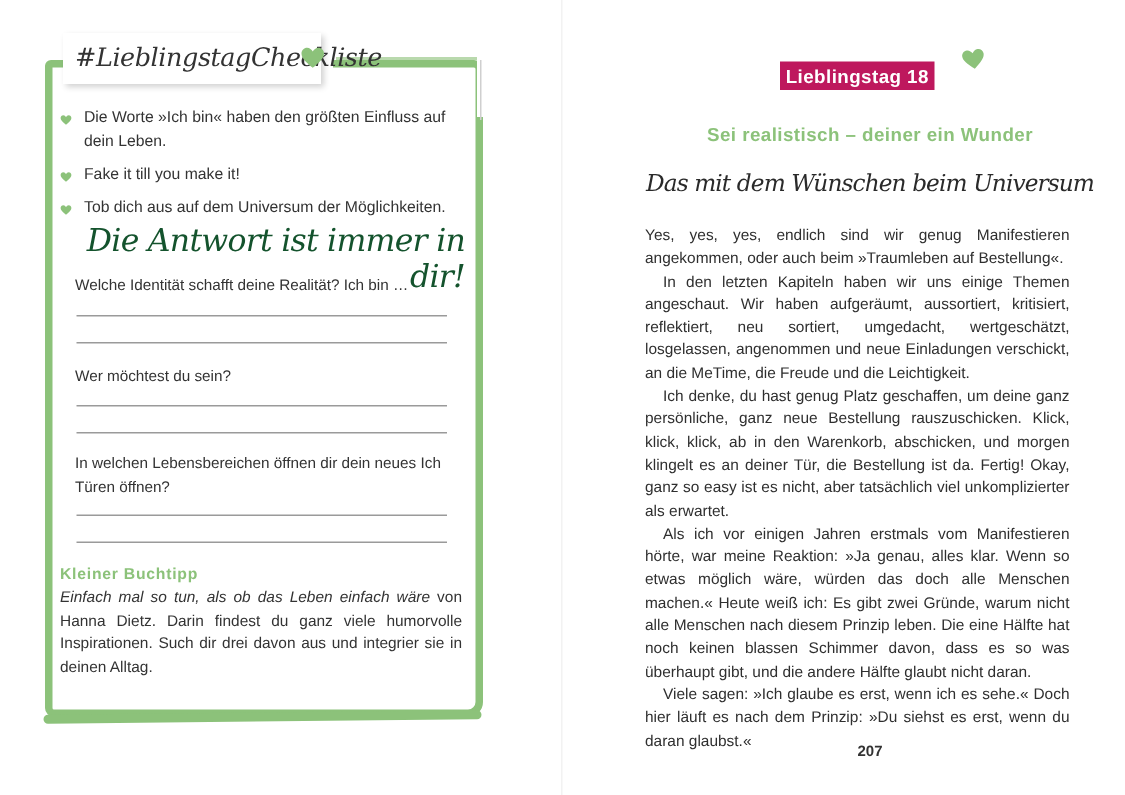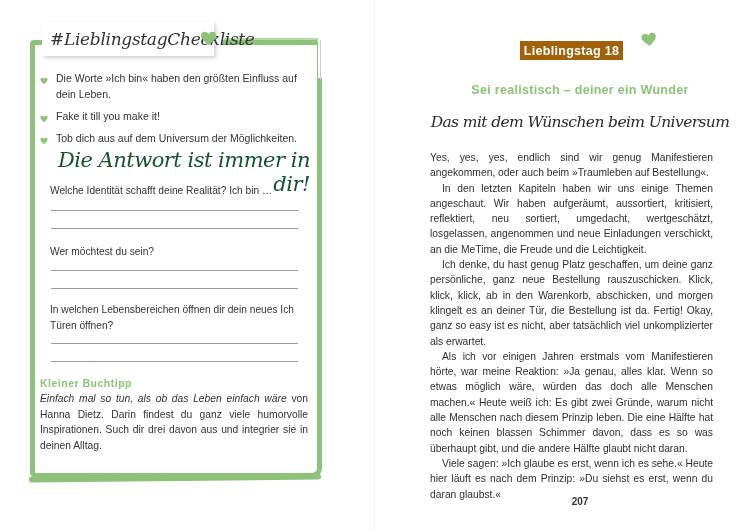--- a/index.html
+++ b/index.html
@@ -58,21 +58,21 @@
   }
   .question { position:absolute; left:50px; width:255px; font-size:10.2px; line-height:16px; color:#333; }
   .line { position:absolute; left:51px; width:247px; height:1px; background:#9a9a9a; }
 
   .tip-title { position:absolute; left:40px; top:377px; font-size:10.5px; font-weight:bold; color:#8cc27a; letter-spacing:0.5px; }
   .tip-text { position:absolute; left:40px; top:391px; width:268px; font-size:10.3px; line-height:15.5px; text-align:justify; color:#333; }
   .tip-text em { font-style:italic; }
 
   
   .day-badge {
-    position:absolute; left:520px; top:41px; width:103px; height:19px; background:#a16207;
+    position:absolute; left:520px; top:41px; width:103px; height:19px; background:#be185d;
     color:#fff; font-size:12.5px; font-weight:bold; display:flex; align-items:center; justify-content:center;
     letter-spacing:0.3px;
   }
   .subtitle { position:absolute; left:420px; top:83px; width:320px; text-align:center; font-size:12.5px; font-weight:bold; color:#8cc27a; letter-spacing:0.3px; }
   .script-heading { position:absolute; left:420px; top:113px; width:320px; text-align:center; font-family:"DejaVu Serif", serif; font-style:italic; font-size:15.5px; color:#2a2a2a; letter-spacing:-0.6px; }
 
   .body-text { position:absolute; left:430px; top:150px; width:283px; font-size:10.3px; line-height:15.3px; color:#2f2f2f; }
   .body-text p { margin:0; text-align:justify; }
   .body-text p.indent { text-indent:12px; }
 
@@ -148,16 +148,16 @@
 </div>
 
 <div class="subtitle">Sei realistisch – deiner ein Wunder</div>
 <div class="script-heading">Das mit dem Wünschen beim Universum</div>
 
 <div class="body-text">
   <p>Yes, yes, yes, endlich sind wir genug Manifestieren angekommen, oder auch beim »Traumleben auf Bestellung«.</p>
   <p class="indent">In den letzten Kapiteln haben wir uns einige Themen angeschaut. Wir haben aufgeräumt, aussortiert, kritisiert, reflektiert, neu sortiert, umgedacht, wertgeschätzt, losgelassen, angenommen und neue Einladungen verschickt, an die MeTime, die Freude und die Leichtigkeit.</p>
   <p class="indent">Ich denke, du hast genug Platz geschaffen, um deine ganz persönliche, ganz neue Bestellung rauszuschicken. Klick, klick, klick, ab in den Warenkorb, abschicken, und morgen klingelt es an deiner Tür, die Bestellung ist da. Fertig! Okay, ganz so easy ist es nicht, aber tatsächlich viel unkomplizierter als erwartet.</p>
   <p class="indent">Als ich vor einigen Jahren erstmals vom Manifestieren hörte, war meine Reaktion: »Ja genau, alles klar. Wenn so etwas möglich wäre, würden das doch alle Menschen machen.« Heute weiß ich: Es gibt zwei Gründe, warum nicht alle Menschen nach diesem Prinzip leben. Die eine Hälfte hat noch keinen blassen Schimmer davon, dass es so was überhaupt gibt, und die andere Hälfte glaubt nicht daran.</p>
-  <p class="indent">Viele sagen: »Ich glaube es erst, wenn ich es sehe.« Heute hier läuft es nach dem Prinzip: »Du siehst es erst, wenn du daran glaubst.«</p>
+  <p class="indent">Viele sagen: »Ich glaube es erst, wenn ich es sehe.« Doch hier läuft es nach dem Prinzip: »Du siehst es erst, wenn du daran glaubst.«</p>
 </div>
 
 <div class="page-number">207</div>
 
 </body></html>

